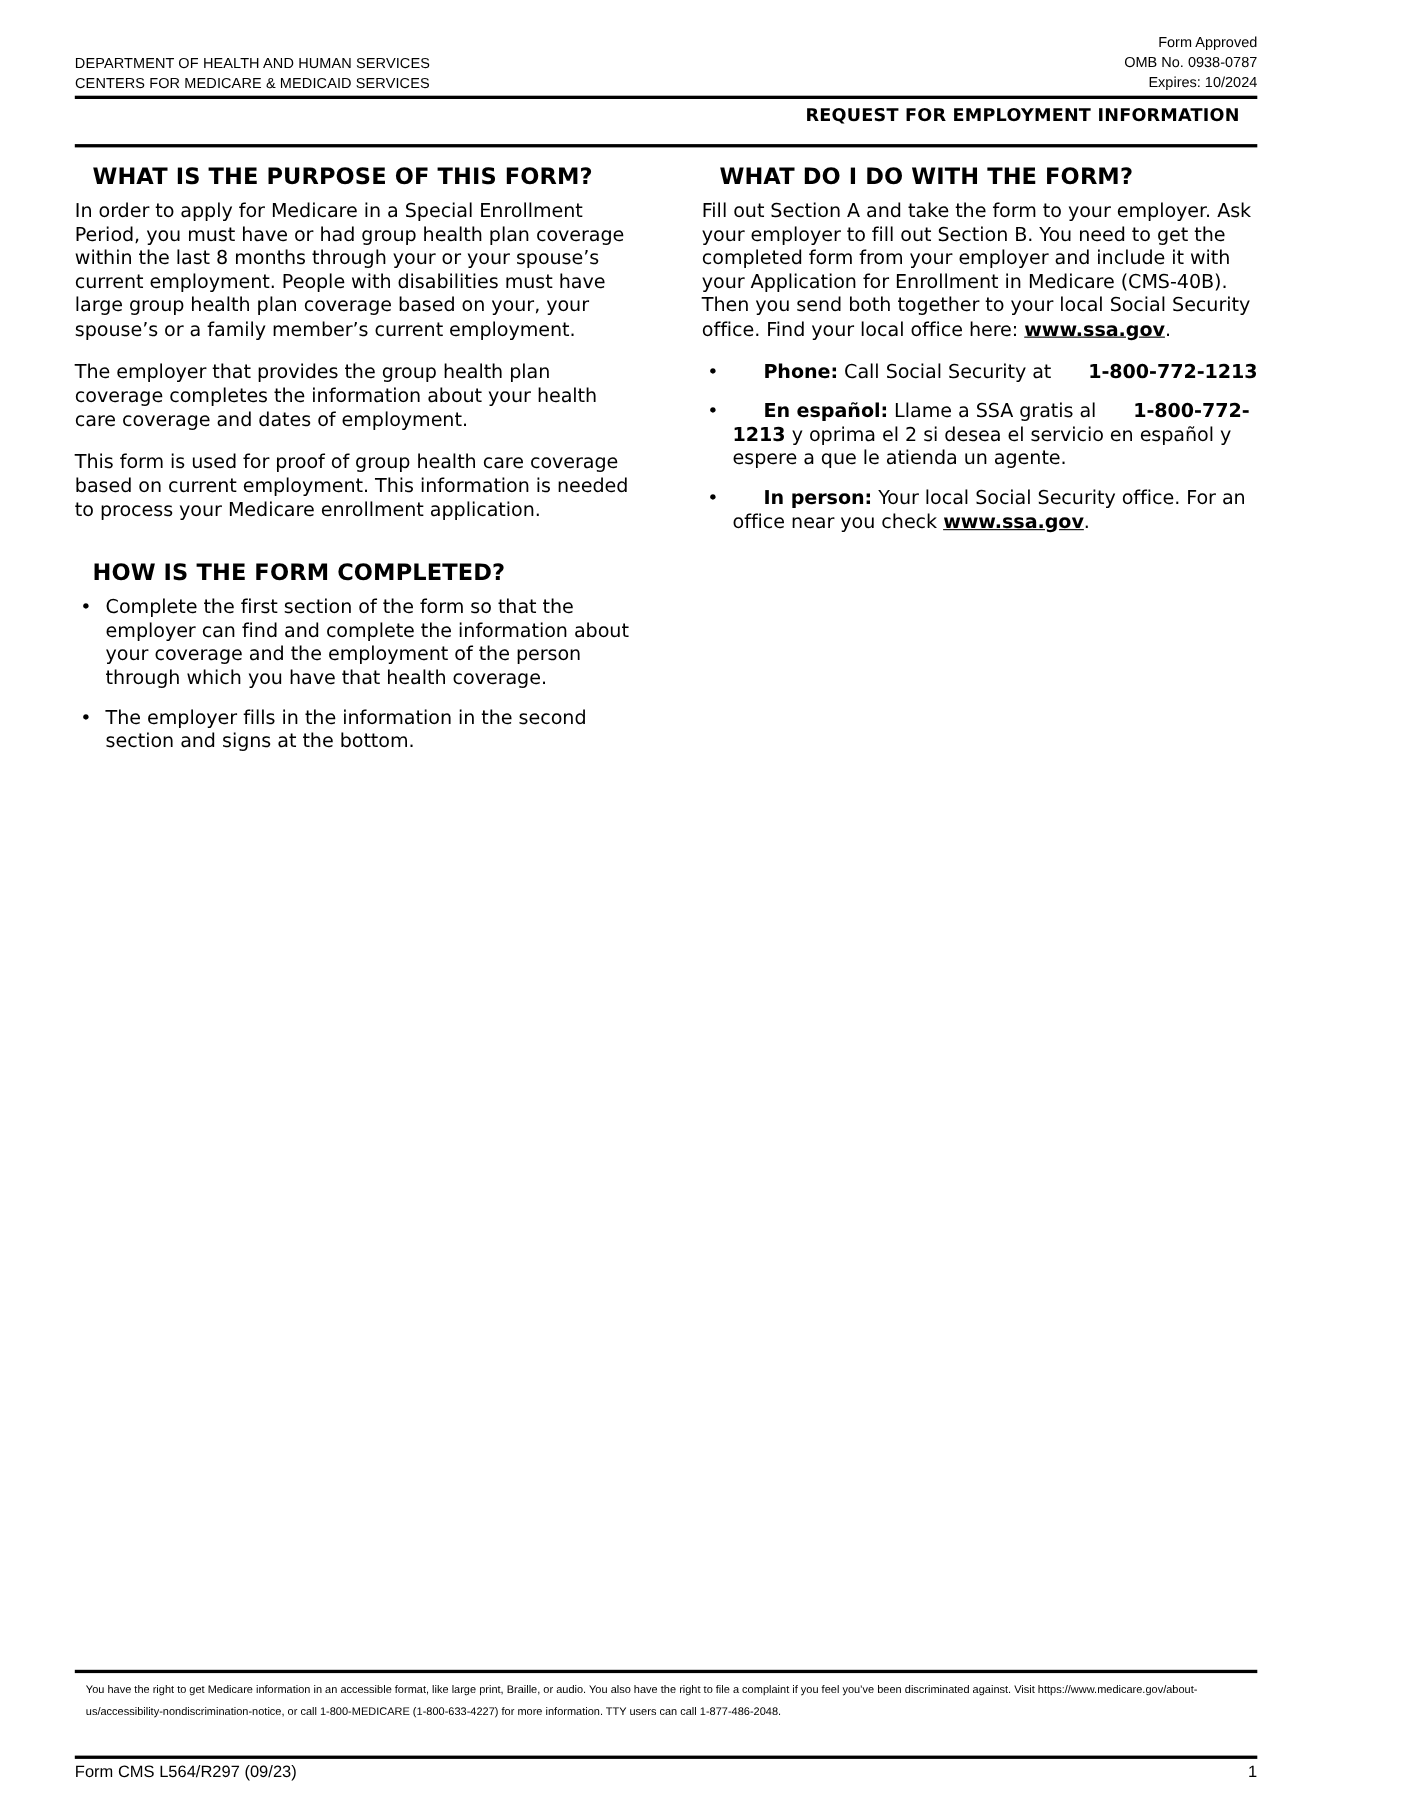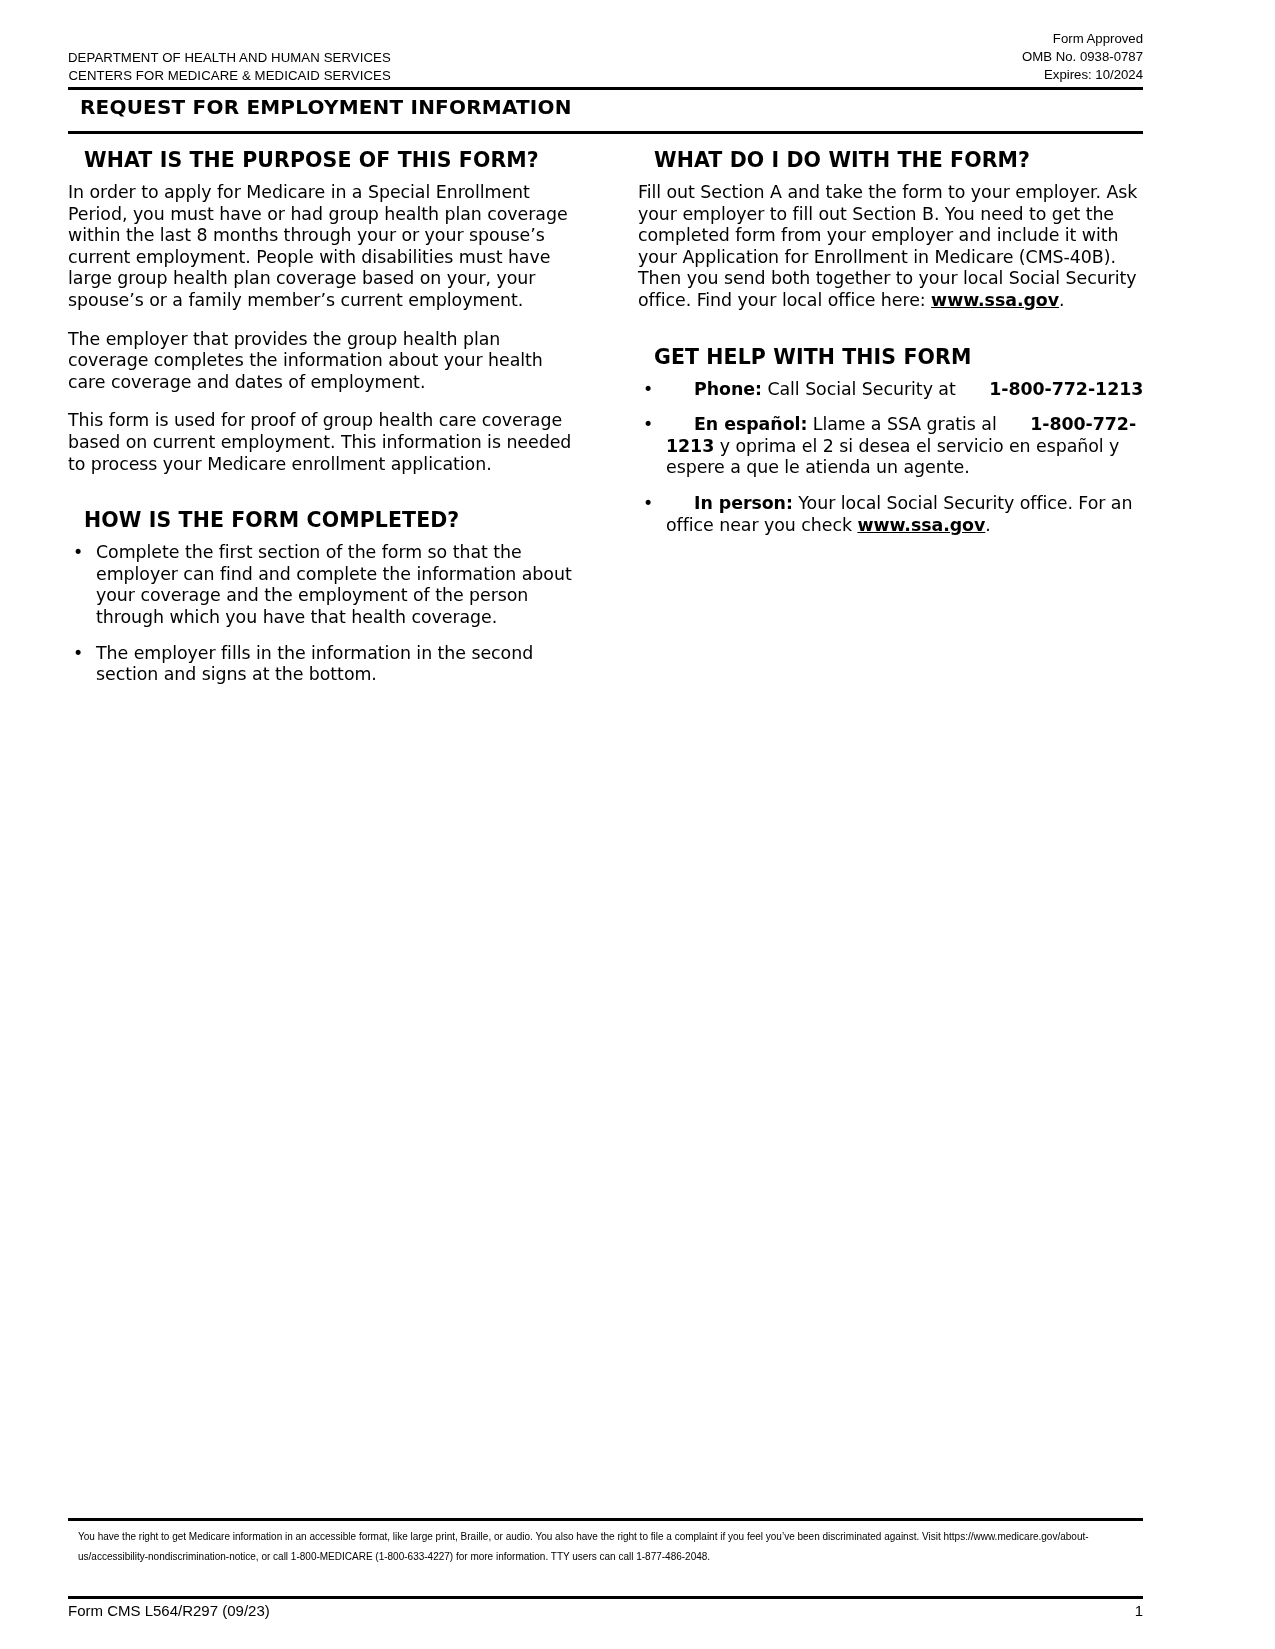--- a/index.html
+++ b/index.html
@@ -31,21 +31,21 @@
     width: 1075px;
     display: flex;
     justify-content: space-between;
     align-items: flex-start;
   }
   .agency-block {
     font-family: "Liberation Sans", sans-serif;
     font-size: 13.2px;
     line-height: 17.5px;
     letter-spacing: 0.1px;
-    text-align: right;
+    text-align: center;
     padding-top: 19px;
   }
   .approval-block {
     font-family: "Liberation Sans", sans-serif;
     font-size: 13.2px;
     line-height: 18px;
     text-align: right;
   }
 
   .rule-thick {
@@ -56,26 +56,26 @@
     border-top: 3px solid #000;
     margin: 0;
   }
   .rule-top { top: 87px; }
   .rule-title-bottom { top: 131px; }
   .rule-notice { top: 1518px; }
   .rule-footer { top: 1596px; }
 
   .doc-title {
     position: absolute;
-    left: 80px;
+    left: 52px;
     top: 95px;
     width: 1075px;
-    text-align: left;
+    text-align: right;
     font-family: "DejaVu Sans", "Liberation Sans", sans-serif;
-    font-size: 20px;
+    font-size: 16px;
     font-weight: bold;
     letter-spacing: 0.2px;
   }
 
   
   .columns {
     position: absolute;
     left: 68px;
     top: 148px;
     width: 1078px;
@@ -201,21 +201,20 @@
         </li>
       </ul>
     </div>
 
     <div class="col">
 
       <h2 class="section-head">WHAT DO I DO WITH THE FORM?</h2>
 
       <p class="body-par"><span>Fill out Section A and take the form to your employer. Ask your employer to fill out Section B. You need to get the completed form from your employer and include it with your Application for Enrollment in Medicare (CMS-40B). Then you send both together to your local Social Security office. Find your local office here: </span><span class="ulink">www.ssa.gov</span><span>.</span></p>
 
-      <h2 class="section-head spaced">GET HELP WITH THIS FORM</h2>
 
       <ul class="bullets">
         <li>
           <span class="bullet-dot">•</span>
           <span class="bold">Phone:</span><span> Call Social Security at </span><span class="bold">1-800-772-1213</span>
         </li>
         <li>
           <span class="bullet-dot">•</span>
           <span class="bold">En español:</span><span> Llame a SSA gratis al </span><span class="bold">1-800-772-1213</span><span> y oprima el 2 si desea el servicio en español y espere a que le atienda un agente.</span>
         </li>

